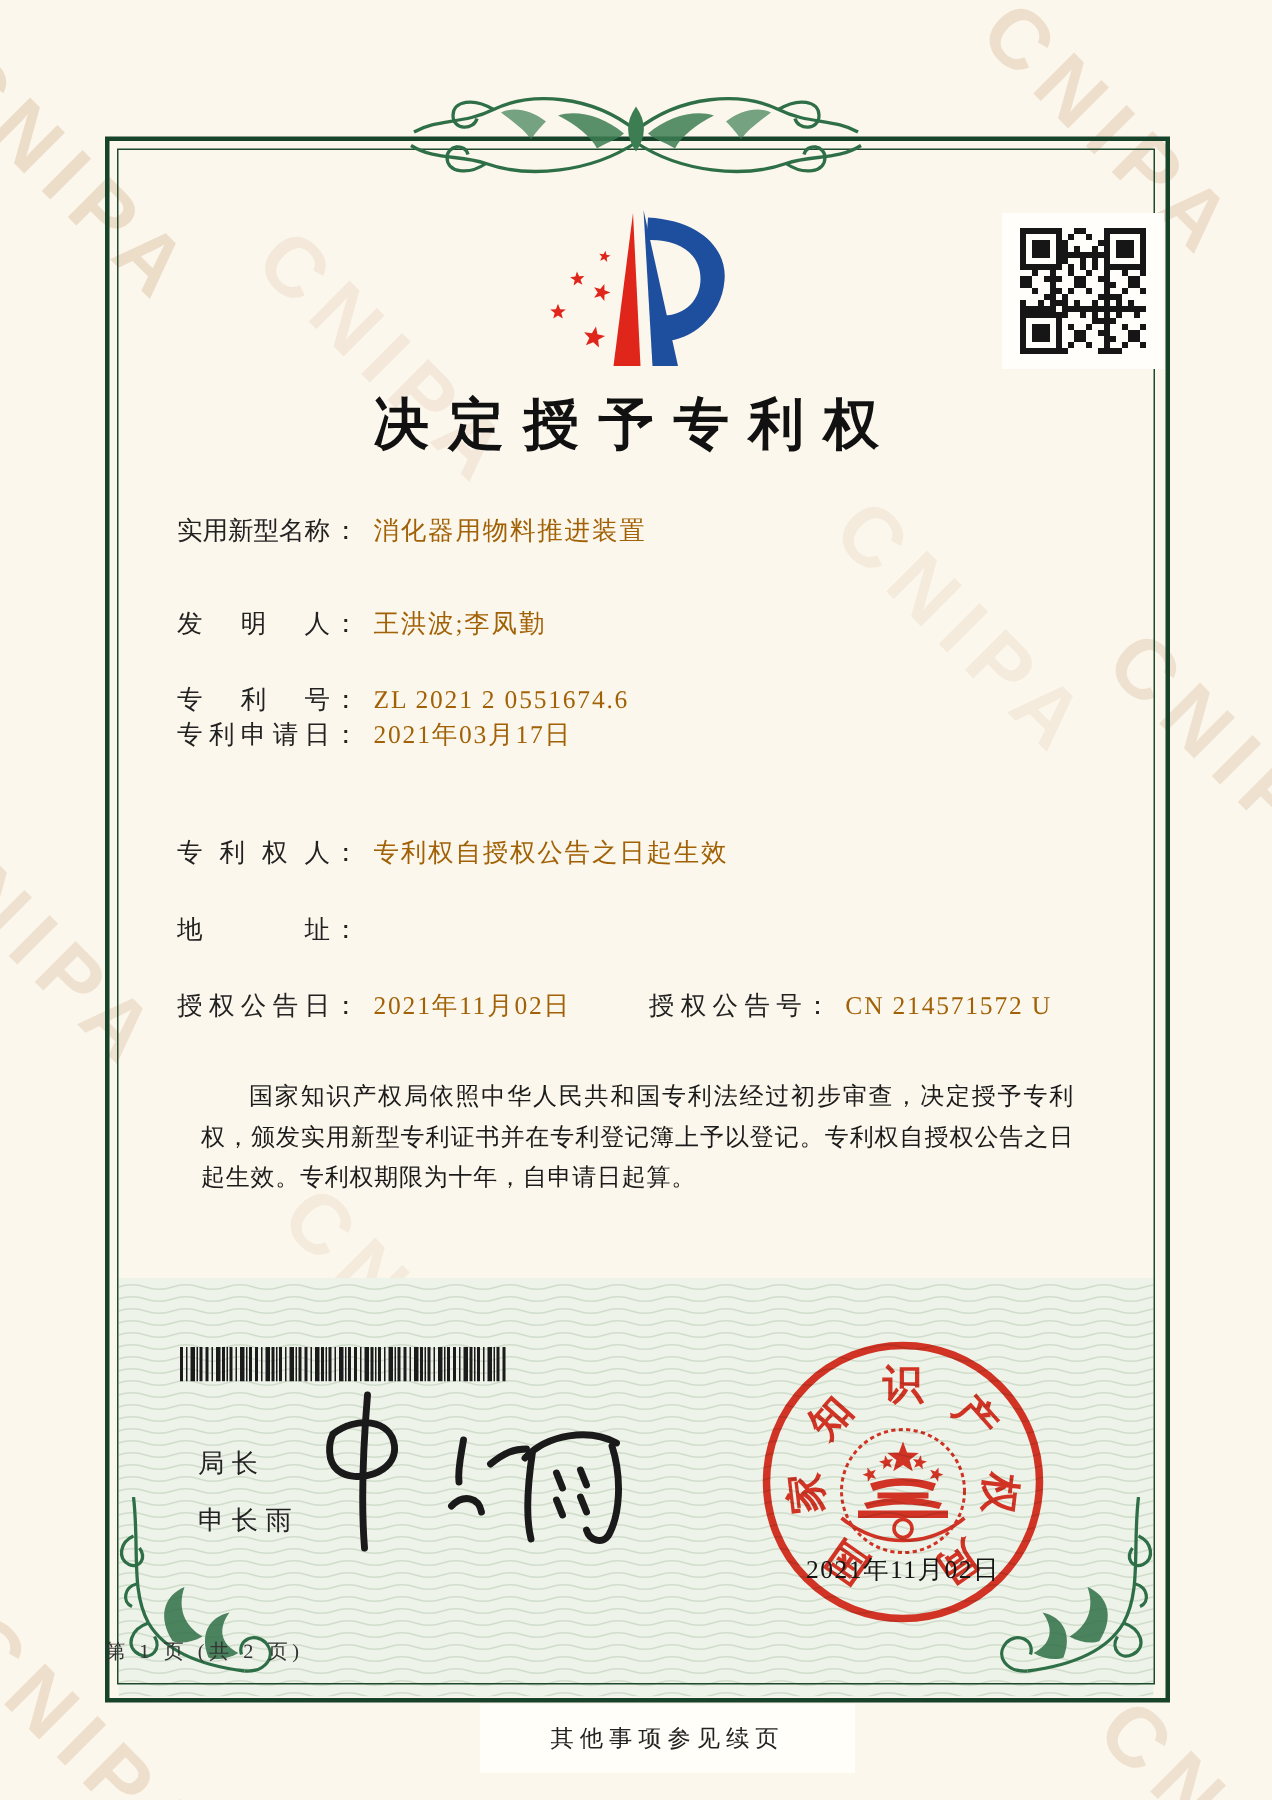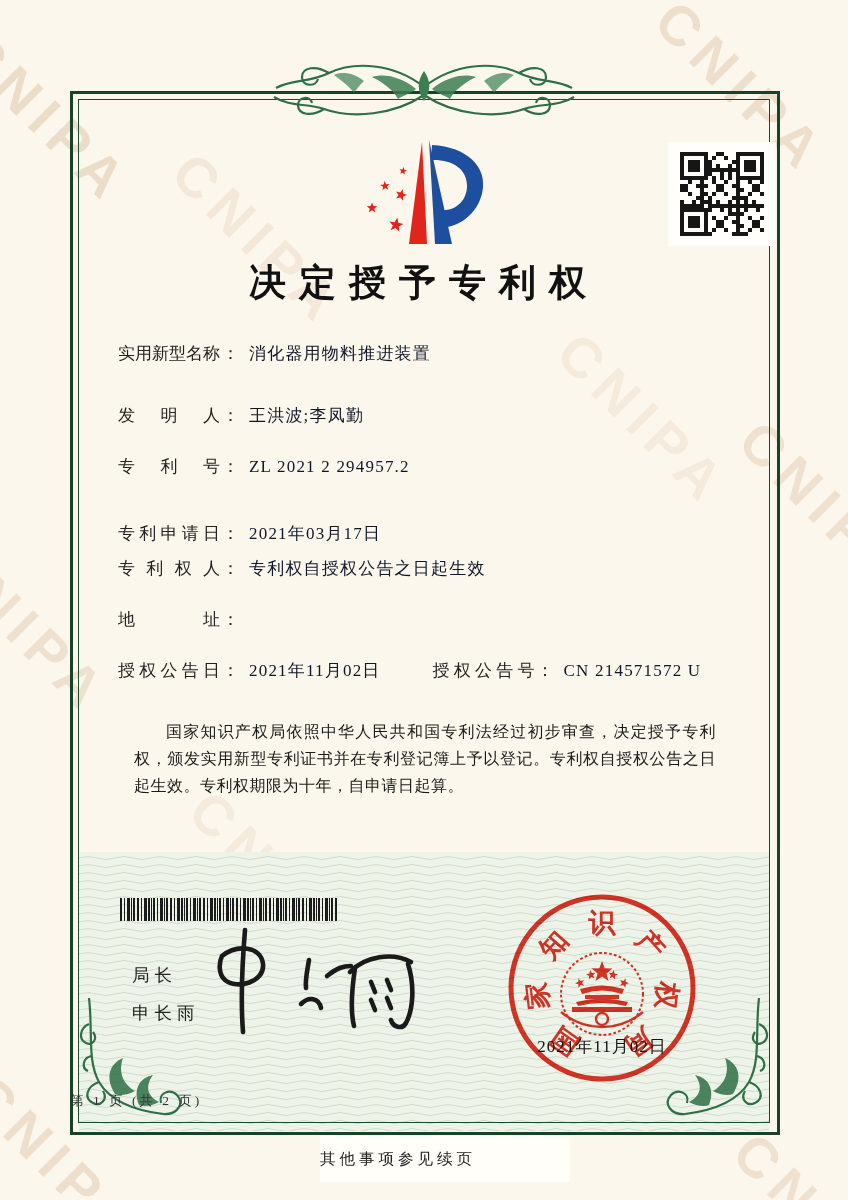--- a/index.html
+++ b/index.html
@@ -23,37 +23,37 @@
            color:#2a2a2a;z-index:5;}
   .logo{position:absolute;left:352px;top:138px;z-index:5;}
   .qr-box{position:absolute;left:668px;top:142px;width:108px;height:104px;background:#fffefb;
           display:flex;align-items:center;justify-content:center;z-index:5;}
   .title{position:absolute;left:0;right:0;top:258px;margin:0;text-align:center;
          font-size:37px;font-weight:700;letter-spacing:13px;color:#111;z-index:5;}
   .row{position:absolute;left:118px;display:flex;align-items:baseline;white-space:nowrap;z-index:5;}
   .flabel{display:inline-block;width:102px;font-size:17px;color:#222;
           text-align:justify;text-align-last:justify;}
   .fcolon{font-size:17px;color:#222;margin:0 10px 0 2px;}
-  .fvalue{font-size:17px;letter-spacing:1.2px;color:#0f172a;}
+  .fvalue{font-size:17px;letter-spacing:1.2px;color:#a16207;}
   .pair2{margin-left:52px;display:flex;align-items:center;}
   .paras{position:absolute;left:118px;right:116px;top:702px;z-index:5;}
   .paras p{margin:16px;text-indent:2em;font-size:16px;line-height:27px;text-align:justify;
            letter-spacing:.5px;color:#1b1b1b;}
   .barcode{position:absolute;left:120px;top:898px;z-index:5;}
   .official{position:absolute;left:116px;z-index:5;font-family:"Liberation Sans",sans-serif;
             font-size:17.5px;letter-spacing:5px;color:#222;margin-left:16px;}
   .sig{position:absolute;left:205px;top:920px;z-index:6;}
   .seal{position:absolute;left:505px;top:891px;width:194px;height:194px;z-index:6;
         mix-blend-mode:multiply;opacity:.95;}
   .seal-date{position:absolute;left:505px;top:1035px;width:194px;text-align:center;
              font-size:17px;letter-spacing:1px;color:#141414;z-index:7;}
   .page-info{position:absolute;left:70px;width:704px;top:1092px;
              font-size:13.5px;letter-spacing:3px;color:#333;z-index:5;}
   .cont-box{position:absolute;left:320px;top:1136px;width:250px;height:46px;background:#fffef8;
-            display:flex;align-items:center;justify-content:flex-start;z-index:5;}
+            display:flex;align-items:center;justify-content:center;z-index:5;}
   .cont-box span{font-size:15.5px;letter-spacing:4px;color:#222;}
   .sr{fill:#df2b1c;}
 </style>
 </head>
 <body>
 
 <div class="stage">
 
   <div id="wm-layer">
       <span class="wm" style="left: -8px; top: 18px; opacity: 0.55; color: rgb(224, 200, 174);">CNIPA</span>
@@ -412,23 +412,23 @@
       <span class="fvalue">消化器用物料推进装置</span>
   </div>
   <div class="row" style="top:404px">
     <span class="flabel">发明人</span>
       <span class="fcolon">：</span>
       <span class="fvalue">王洪波;李凤勤</span>
   </div>
   <div class="row" style="top:455px">
     <span class="flabel">专利号</span>
       <span class="fcolon">：</span>
-      <span class="fvalue">ZL 2021 2 294957.2</span>
-  </div>
-  <div class="row" style="top:522px">
+      <span class="fvalue">ZL 2021 2 0551674.6</span>
+  </div>
+  <div class="row" style="top:478px">
     <span class="flabel">专利申请日</span>
       <span class="fcolon">：</span>
       <span class="fvalue">2021年03月17日</span>
   </div>
   <div class="row" style="top:557px">
     <span class="flabel">专利权人</span>
       <span class="fcolon">：</span>
       <span class="fvalue">专利权自授权公告之日起生效</span>
   </div>
   <div class="row" style="top:608px">

